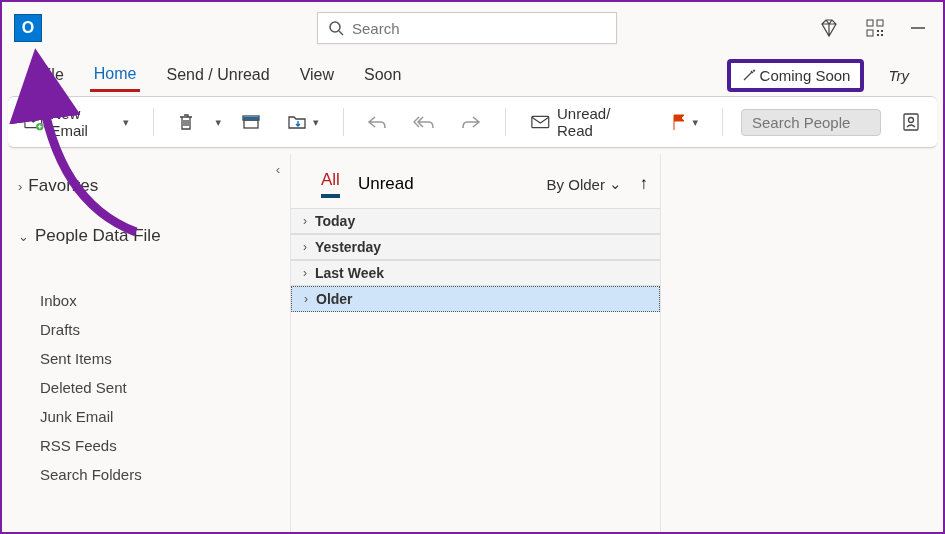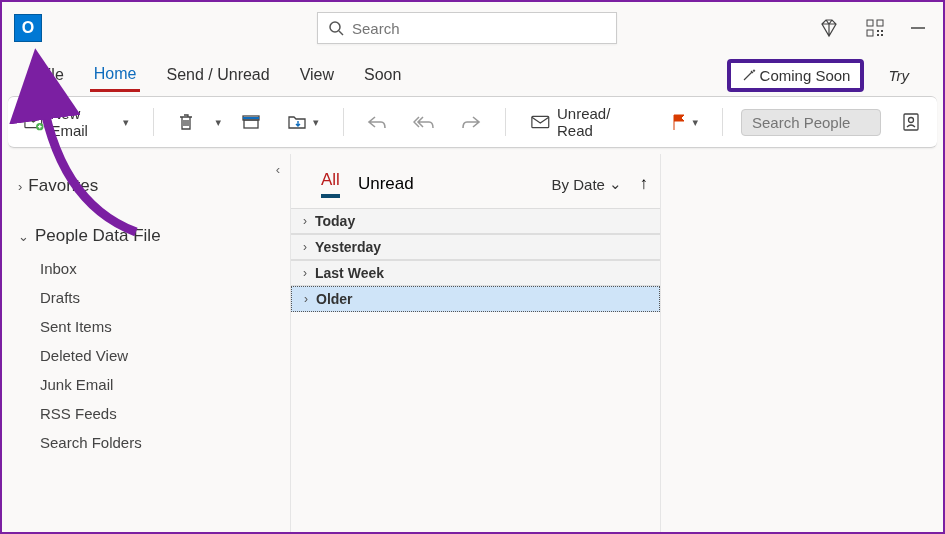--- a/index.html
+++ b/index.html
@@ -24,21 +24,21 @@
 .rb-btn { display: flex; align-items: center; gap: 6px; padding: 4px 6px; cursor: pointer; }
 .rb-sep { width: 1px; height: 28px; background: #ddd; margin: 0 4px; }
 .caret { font-size: 11px; color: #555; }
 .search-people { border: 1px solid #ccc; border-radius: 4px; padding: 4px 10px; font-size: 15px; color: #777; width: 140px; background: #e5e5e5; outline: none; }
 
 .main { display: flex; height: calc(534px - 52px - 42px - 60px); }
 .sidebar { width: 288px; padding: 14px 8px 8px 12px; font-size: 15px; color: #333; position: relative; }
 .collapse-caret { position: absolute; top: 8px; right: 10px; color: #666; font-size: 13px; cursor: pointer; }
 .side-group { display: flex; align-items: center; gap: 6px; padding: 8px 4px; font-size: 17px; cursor: pointer; }
 .side-group .chev { font-size: 13px; color: #555; }
-.folder-list { padding-left: 22px; }
+.folder-list { padding-left: 22px; margin-top: 32px; }
 .folder-item { padding: 6px 4px; font-size: 15px; color: #444; cursor: pointer; }
 
 .listpane { width: 370px; border-left: 1px solid #e5e5e5; padding-top: 10px; }
 .listhead { display: flex; align-items: center; padding: 6px 12px 10px 30px; gap: 18px; }
 .filter-tab { font-size: 17px; cursor: pointer; }
 .filter-tab.active { color: #b91c1c; border-bottom: 4px solid #0c4a6e; padding-bottom: 4px; }
 .lh-spacer { flex: 1; }
 .sort-by { font-size: 15px; color: #333; cursor: pointer; display: flex; align-items: center; gap: 4px; }
 
 .group-row { display: flex; align-items: center; padding: 4px 10px; border-top: 1px solid #ddd; border-bottom: 1px solid #ddd; background: #f4f4f4; font-size: 14px; color: #333; cursor: pointer; gap: 8px; }
@@ -187,34 +187,34 @@
     </div>
     <div style="height:14px"></div>
     <div class="side-group">
       <span class="chev">⌄</span>
       <span>People Data File</span>
     </div>
     <div class="folder-list">
       <div class="folder-item">Inbox</div>
       <div class="folder-item">Drafts</div>
       <div class="folder-item">Sent Items</div>
-      <div class="folder-item">Deleted View</div>
+      <div class="folder-item">Deleted Sent</div>
       <div class="folder-item">Junk Email</div>
       <div class="folder-item">RSS Feeds</div>
       <div class="folder-item">Search Folders</div>
     </div>
   </div>
 
   <div class="listpane">
     <div class="listhead">
       <span class="filter-tab active">All</span>
       <span class="filter-tab">Unread</span>
       <span class="lh-spacer"></span>
       <span class="sort-by">
-        <span>By Date</span>
+        <span>By Older</span>
         <span>⌄</span>
       </span>
       <span style="font-size:17px;cursor:pointer;">↑</span>
     </div>
     <div class="group-row">
       <span class="gchev">›</span>
       <b>Today</b>
     </div>
     <div class="group-row">
       <span class="gchev">›</span>

